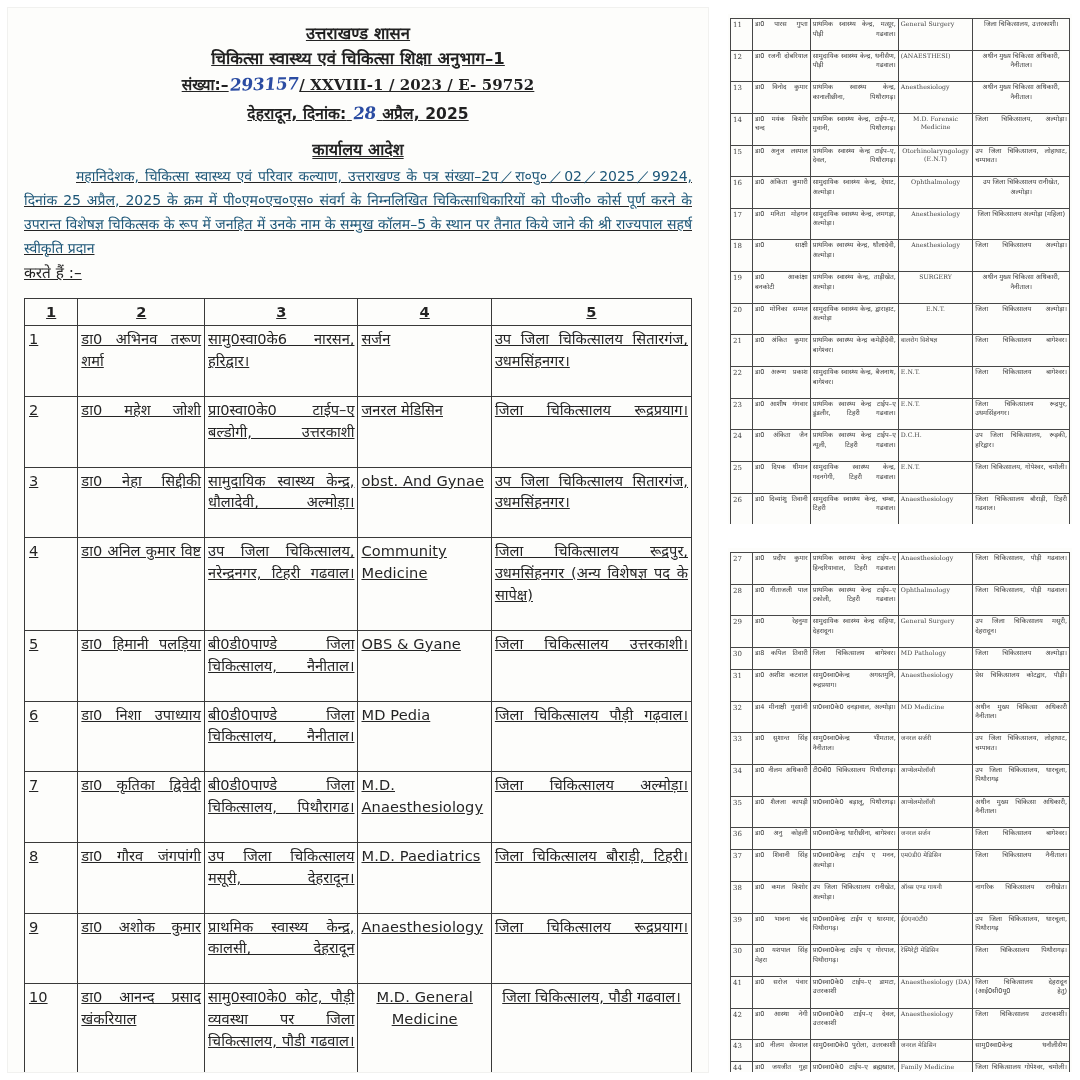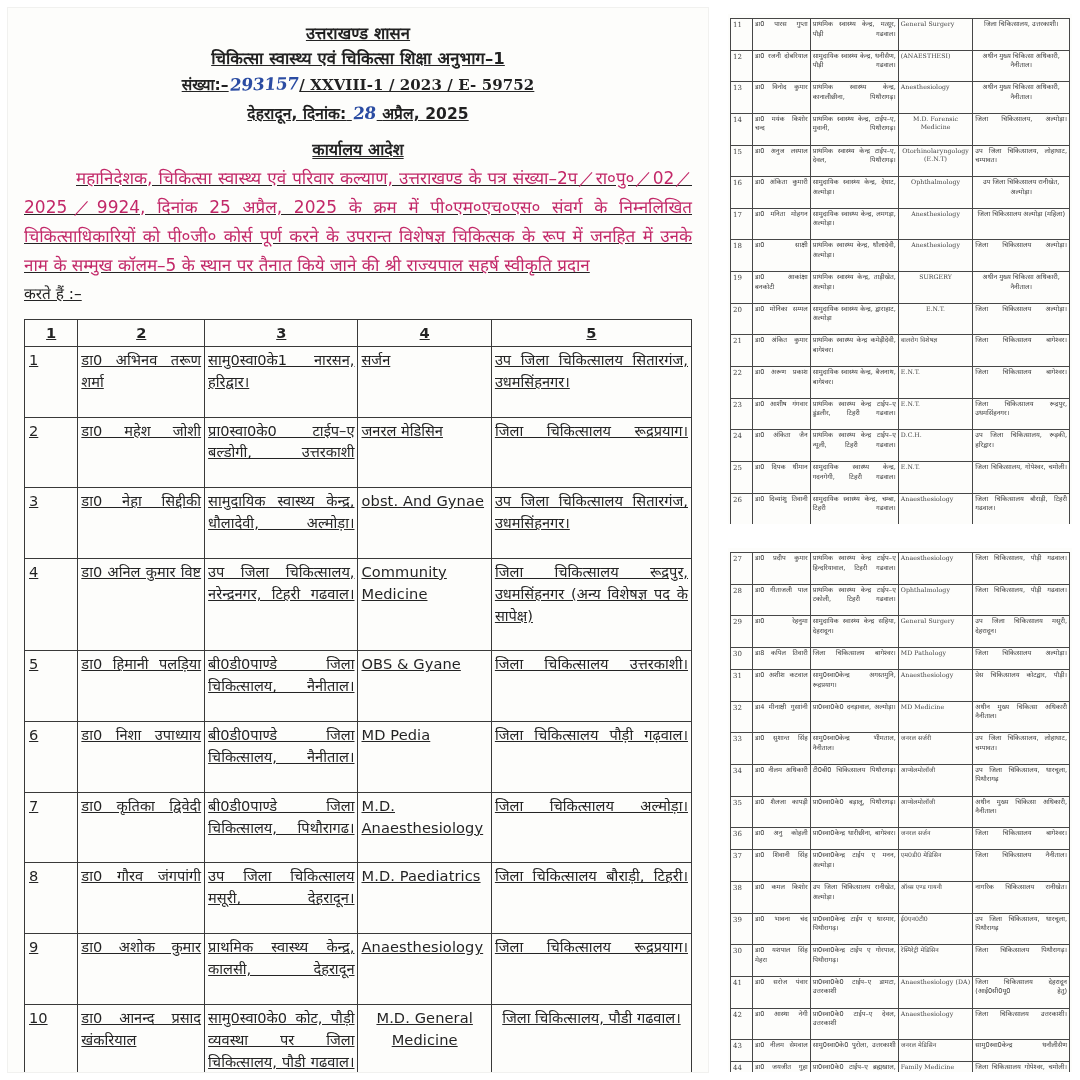--- a/index.html
+++ b/index.html
@@ -60,25 +60,25 @@
     font-family:"DejaVu Sans",sans-serif;
     font-size:16px;
     font-weight:700;
     text-decoration:underline;
     text-underline-offset:3px;
     margin-top:10px;
     margin-bottom:4px;
   }
   .body-para{
     font-family:"DejaVu Sans",sans-serif;
-    font-size:17px;
+    font-size:14px;
     line-height:1.72;
     text-align:justify;
     text-justify:inter-word;
-    color:#be185d;
+    color:#0c4a6e;
     margin:0;
   }
   .body-para .indent{display:inline-block;width:52px;}
   .body-tail{
     font-family:"DejaVu Sans",sans-serif;
     font-size:15.4px;
     line-height:1.72;
   }
 
   
@@ -182,21 +182,21 @@
         <td>2</td>
         <td>3</td>
         <td>4</td>
         <td>5</td>
       </tr>
     </thead>
     <tbody id="main-tbody">
         <tr>
           <td class="num">1</td>
           <td class="jt">डा0 अभिनव तरूण शर्मा</td>
-          <td class="jt">सामु0स्वा0के1 नारसन, हरिद्वार।</td>
+          <td class="jt">सामु0स्वा0के6 नारसन, हरिद्वार।</td>
           <td>सर्जन</td>
           <td class="jt">उप जिला चिकित्सालय सितारगंज, उधमसिंहनगर।</td>
         </tr>
         <tr>
           <td class="num">2</td>
           <td class="jt">डा0 महेश जोशी</td>
           <td class="jt">प्रा0स्वा0के0 टाईप–ए बल्डोगी, उत्तरकाशी</td>
           <td>जनरल मेडिसिन</td>
           <td class="jt">जिला चिकित्सालय रूद्रप्रयाग।</td>
         </tr>

